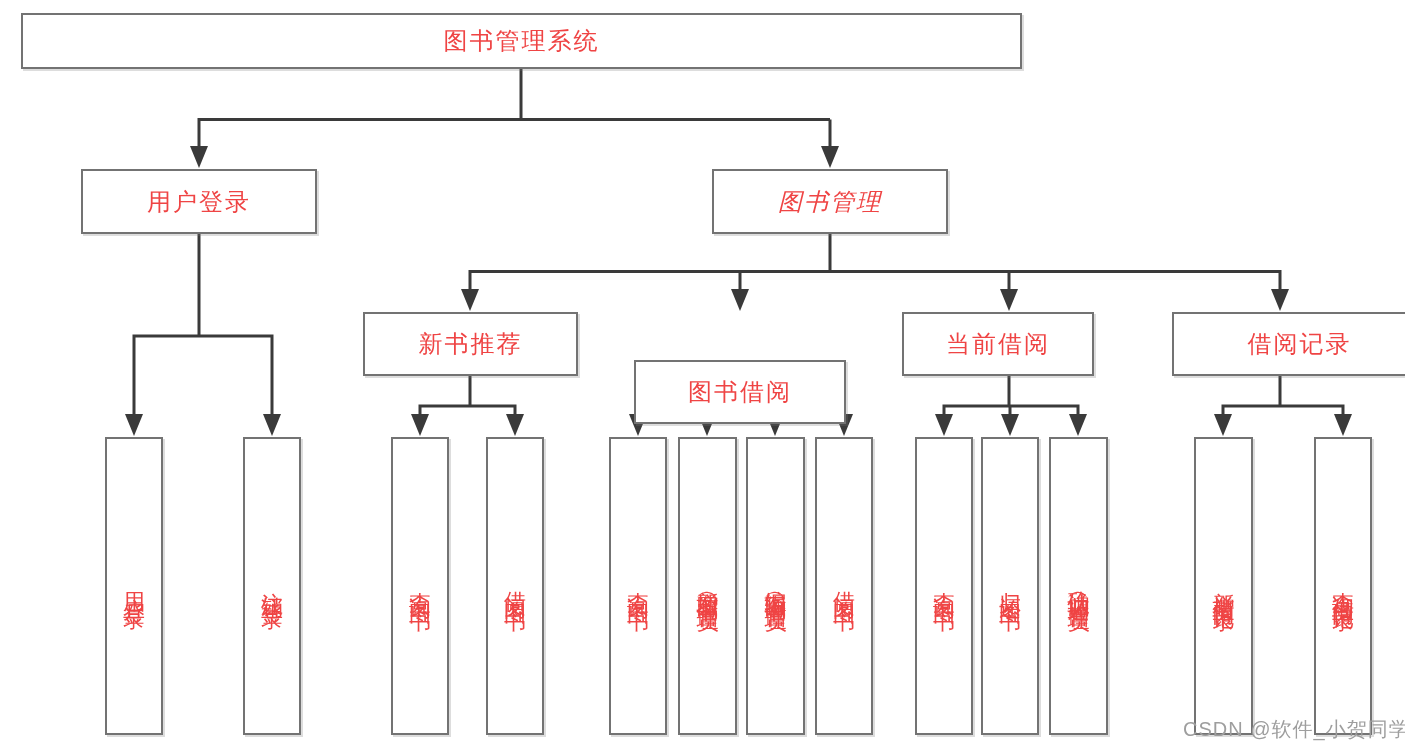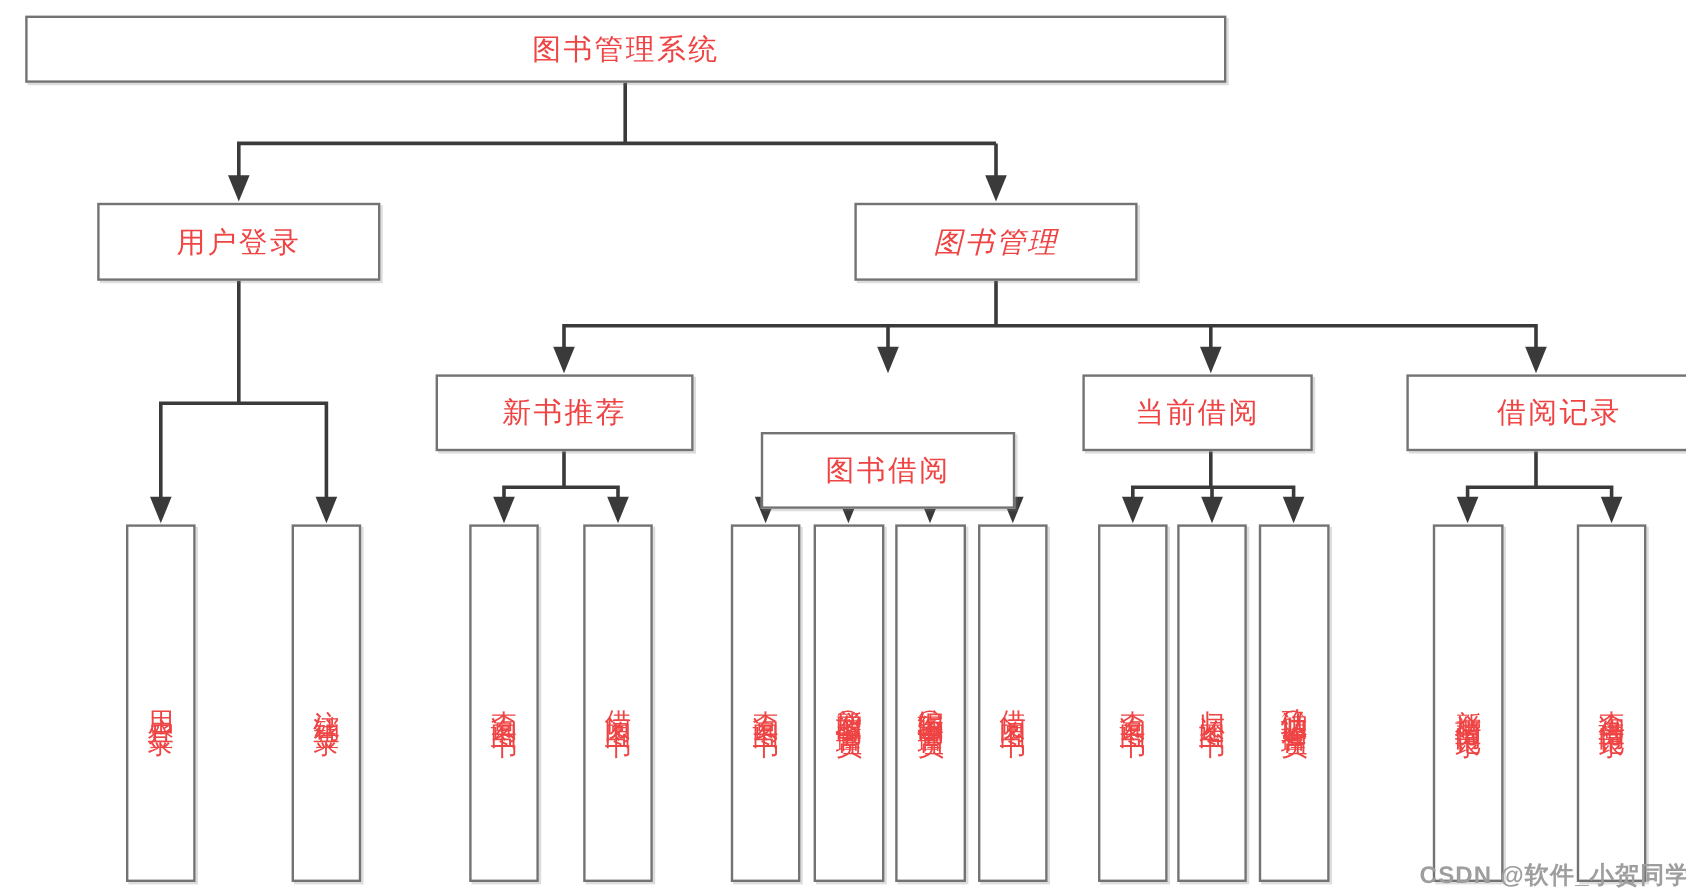--- a/index.html
+++ b/index.html
@@ -45,21 +45,20 @@
   .watermark {
     position: absolute;
     left: 1183px;
     top: 716px;
     width: 222px;
     font-size: 20px;
     color: #9e9e9e;
     letter-spacing: 1px;
     white-space: nowrap;
     z-index: 5;
-    font-weight: bold;
   }
 </style>
 </head>
 <body>
 
 <div class="stage">
 
   <svg class="connectors" viewBox="0 0 1405 747" xmlns="http://www.w3.org/2000/svg">
     <g stroke="#3a3a3a" stroke-width="3" fill="none">
 

